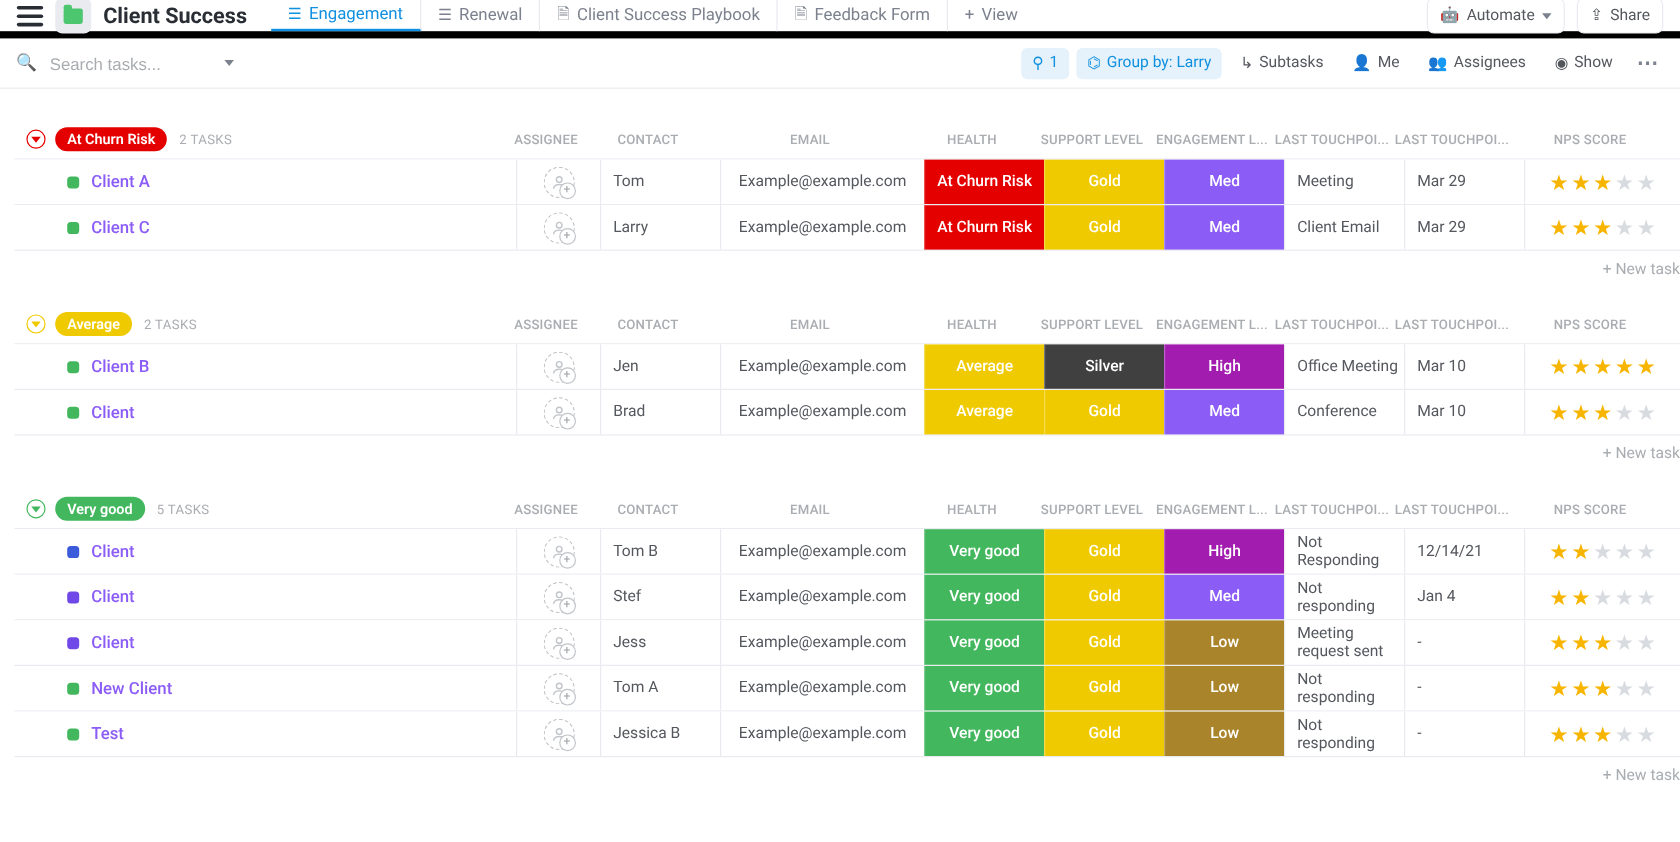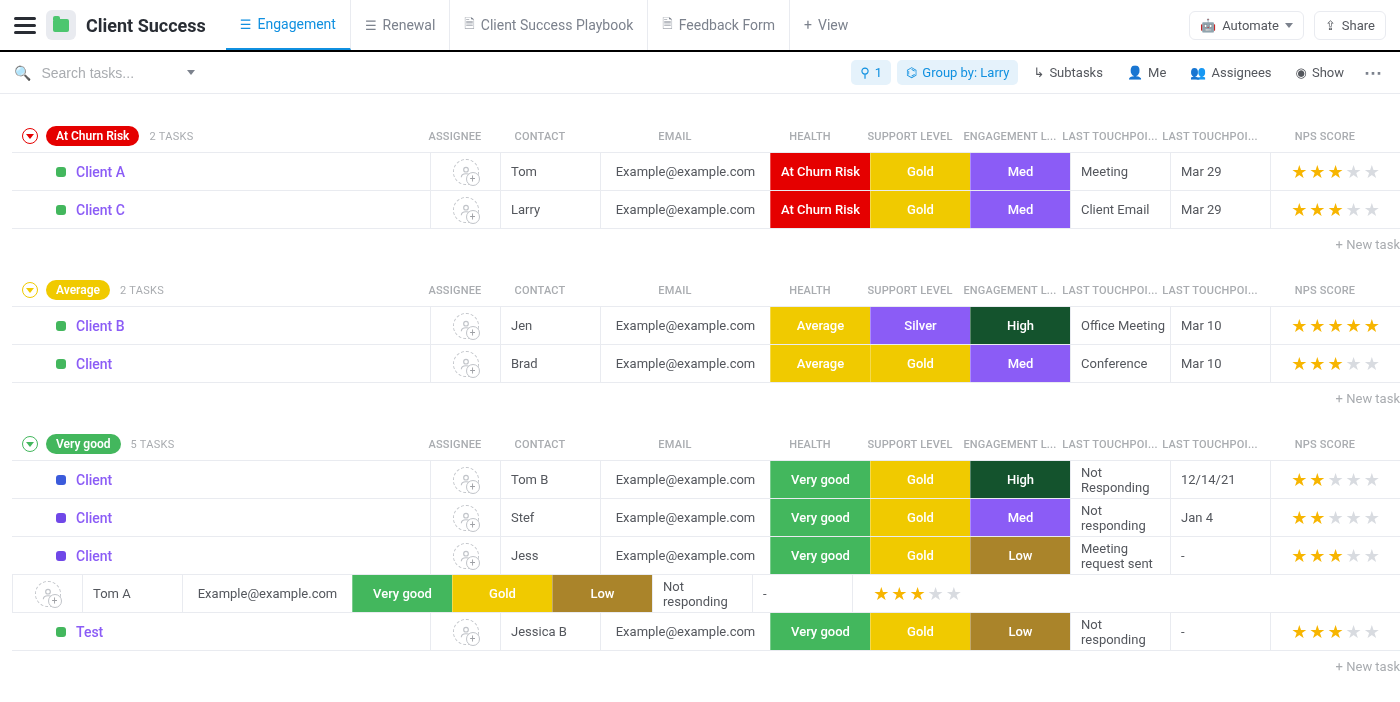--- a/index.html
+++ b/index.html
@@ -8,23 +8,23 @@
     font-family: -apple-system, BlinkMacSystemFont, "Segoe UI", Roboto, Helvetica, Arial, sans-serif;
     font-size: 13px;
     color: #333;
     background: #fff;
     width: 1400px;
   }
   
   .top-header {
     display: flex;
     align-items: center;
-    height: 52px;
+    height: 32px;
     padding: 0 14px;
-    border-bottom: 2px solid #000000;
+    border-bottom: 6px solid #000000;
   }
   .hamburger {
     width: 22px; height: 22px; display:flex; flex-direction:column; justify-content:center; gap:4px;
     cursor:pointer; margin-right: 10px;
   }
   .hamburger div { height:3px; background:#292d34; border-radius:2px; width:100%;}
   .folder-icon-box {
     width: 30px; height: 30px; background:#e9ebf0; border-radius:6px;
     display:flex; align-items:center; justify-content:center; margin-right:10px;
   }
@@ -132,23 +132,23 @@
   .star { font-size:18px; color:#d8dbe0; }
   .star.on { color:#f7b500; }
   .new-task {
     padding:8px 0 6px 44px; color:#a9acb0; font-size:13px;text-align:right;
   }
 
   
   .bg-red     { background:#e50000; }
   .bg-yellow  { background:#f0ca00; }
   .bg-green   { background:#43b75d; }
-  .bg-silver  { background:#8b5cf6; }
+  .bg-silver  { background:#404040; }
   .bg-blue    { background:#8b5cf6; }
-  .bg-magenta { background:#14532d; }
+  .bg-magenta { background:#a21caf; }
   .bg-brown   { background:#aa842a; }
 
   .svg-icon { width:14px; height:14px; }
 </style>
 </head>
 <body>
 
 <div class="top-header">
   <div class="hamburger">
       <div></div>
@@ -507,20 +507,24 @@
             <div class="stars">
               <span class="star on">★</span>
               <span class="star on">★</span>
               <span class="star on">★</span>
               <span class="star ">★</span>
               <span class="star ">★</span>
             </div>
           </div>
       </div>
       <div class="row">
+        <div class="row-left">
+          <div class="status-square" style="background:#43b75d"></div>
+          <div class="task-name">New Client</div>
+        </div>
         <div class="cell w-assignee">
           <div class="avatar-slot">
             <svg class="svg-icon" viewBox="0 0 24 24" fill="none" stroke="#c1c4c9" stroke-width="2">
                 <circle cx="12" cy="8" r="4"></circle>
                 <path d="M4 21c0-4 4-6 8-6s8 2 8 6"></path>
               </svg>
           </div>
         </div>
         <div class="cell w-contact text-left">Tom A</div>
         <div class="cell w-email">Example@example.com</div>

